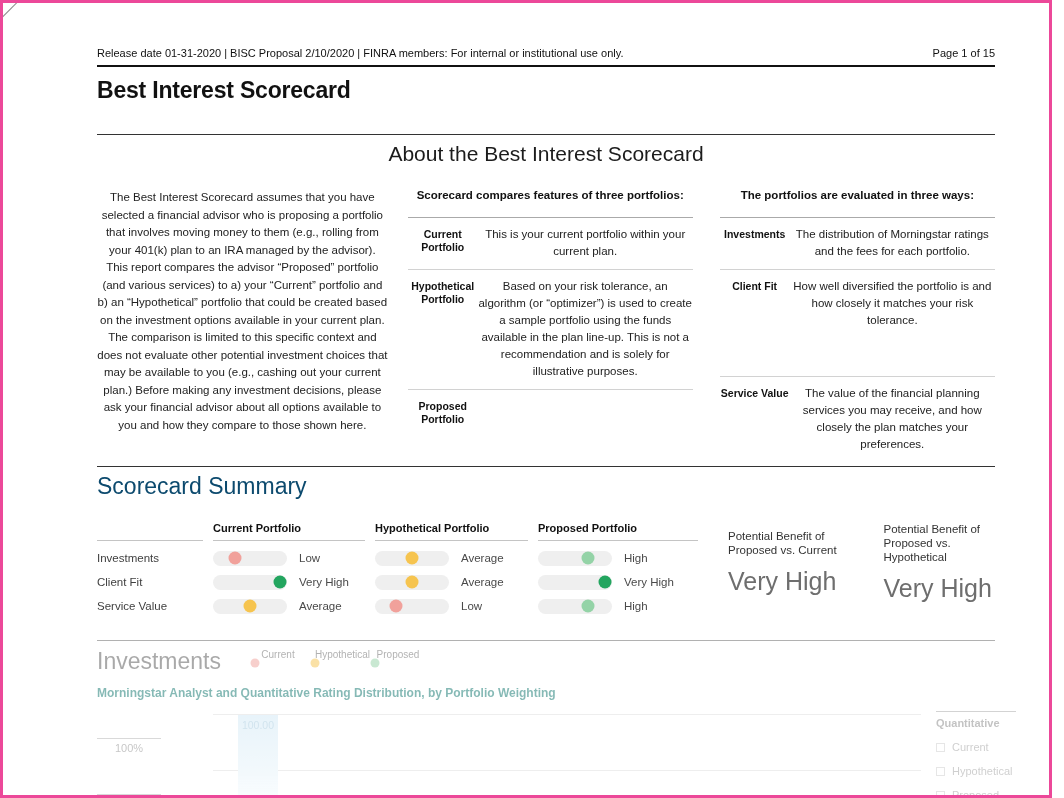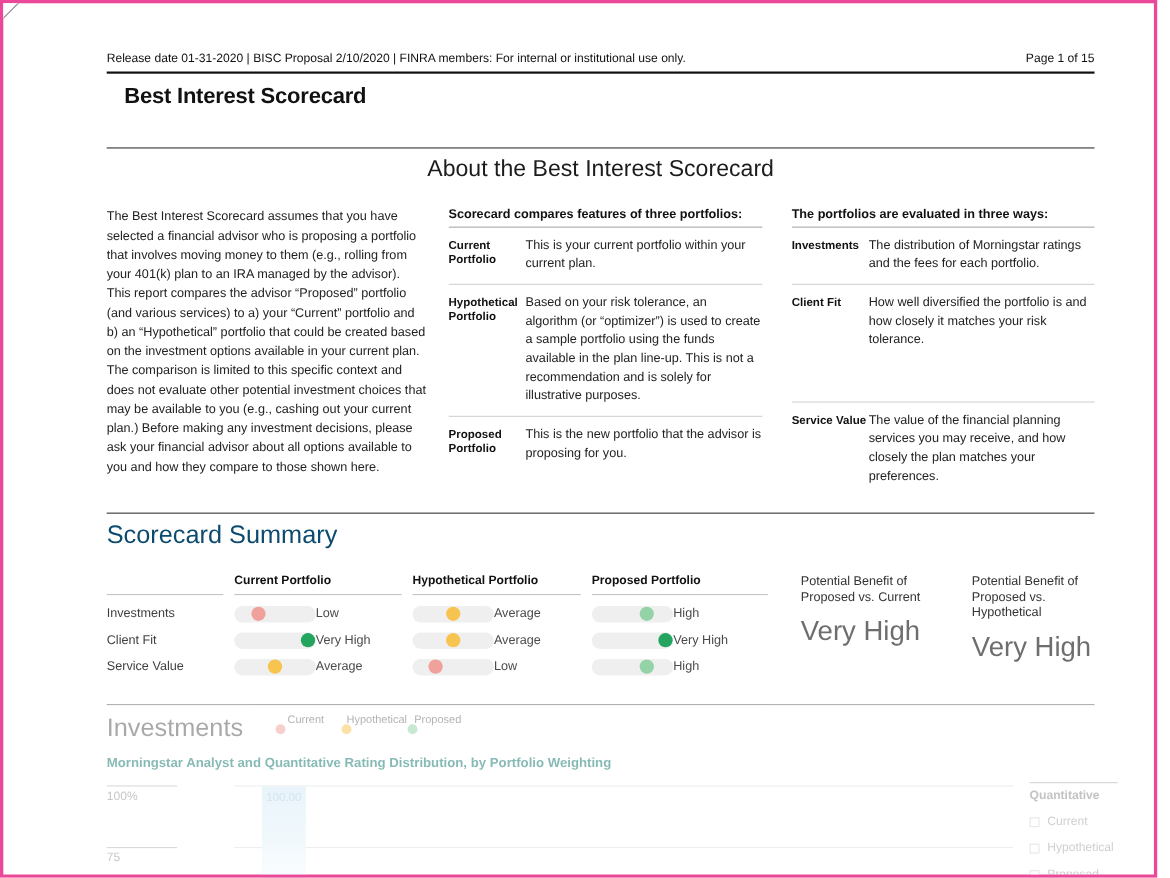--- a/index.html
+++ b/index.html
@@ -8,31 +8,31 @@
   .page {
     position:relative; width:1052px; height:798px; overflow:hidden;
     border:3px solid #ec4899; background:#fff;
   }
   .corner-fold { position:absolute; top:-1px; left:-1px; width:15px; height:15px; background:#fff; z-index:5; }
   .corner-fold::after { content:""; position:absolute; left:-4px; top:7px; width:24px; height:1px; background:#8a8a8a; transform:rotate(-45deg); }
 
   
   .meta { position:absolute; top:44px; left:94px; right:54px; display:flex; justify-content:space-between;
           font-size:11px; color:#111; padding-bottom:6px; border-bottom:2px solid #111; }
-  .doc-title { position:absolute; top:74px; left:94px; font-size:20px; font-weight:bold; color:#111; letter-spacing:-0.2px;margin-left:16px; }
+  .doc-title { position:absolute; top:74px; left:94px; font-size:23px; font-weight:bold; color:#111; letter-spacing:-0.2px; }
 
   
   .sec-rule { border-top:1px solid #333; }
   .about { position:absolute; top:131px; left:94px; right:54px; }
   .about h2 { font-size:21px; font-weight:400; color:#1c1c1c; padding-top:7px;text-align:center; }
-  .about .cols { display:flex; gap:20px; margin-top:23px; }
+  .about .cols { display:flex; gap:20px; margin-top:23px;text-align:center; }
   .intro { width:302px; font-size:11.5px; line-height:17.5px; color:#222; }
   .ftable { width:296px; }
   .ftable.c3 { width:286px; margin-left:7px; }
-  .ftable h3 { font-size:11.5px; font-weight:bold; color:#111; padding-bottom:5px; border-bottom:1px solid #aaa; }
+  .ftable h3 { font-size:11.5px; font-weight:bold; color:#111; padding-bottom:16px; border-bottom:1px solid #aaa; }
   .trow { display:flex; padding:8px 0 9px 0; border-bottom:1px solid #d2d2d2; }
   .trow:last-child { border-bottom:none; }
   .trow-tall { min-height:107px; }
   .trow .lbl { width:70px; flex:0 0 70px; font-size:10.5px; font-weight:bold; line-height:13px; color:#111; padding-top:2px; }
   .trow .txt { flex:1; font-size:11.5px; line-height:17px; color:#222; }
 
   
   .summary { position:absolute; top:463px; left:94px; right:54px; }
   .summary h2 { font-size:23px; font-weight:400; color:#0c4a6e; padding-top:6px; }
   .sumgrid { position:relative; margin-top:22px; height:150px; }
@@ -40,38 +40,38 @@
   .scol-label   { left:0;     width:106px; }
   .scol-current { left:116px; width:152px; }
   .scol-hypo    { left:278px; width:153px; }
   .scol-prop    { left:441px; width:160px; }
   .scol-take    { left:631px; right:0; width:285px; }
   .chead { height:19px; font-size:11px; font-weight:bold; color:#111; border-bottom:1px solid #c4c4c4; margin-bottom:5px; }
   .srow { height:24px; display:flex; align-items:center; }
   .srow .rowlab { font-size:11.5px; color:#3f3f3f; }
   .pill { position:relative; width:74px; height:15px; border-radius:8px; background:#efefef; flex:0 0 74px; }
   .dot { position:absolute; top:50%; width:13px; height:13px; border-radius:50%; transform:translate(-50%,-50%); background:#ccc; }
-  .lvl { font-size:11.5px; color:#4a4a4a; white-space:nowrap; }
-  .takebody { display:flex; gap:26px; }
+  .lvl { font-size:11.5px; color:#4a4a4a; margin-left:12px; white-space:nowrap; }
+  .takebody { display:flex; gap:26px;align-items:center; }
   .takeblock { width:157px; }
   .takeblock .cap { font-size:11.5px; line-height:14px; color:#333; }
   .takeblock .val { font-size:25px; color:#6e6e6e; font-weight:400; margin-top:10px; }
 
   
   .investments { position:absolute; top:637px; left:94px; right:54px; opacity:0.5; border-top:1px solid #666; }
   .inv-titlerow { display:flex; align-items:flex-start; padding-top:7px; }
   .investments h2 { font-size:23px; font-weight:400; color:#555; }
   .inv-legend { display:flex; gap:14px; margin-left:34px; margin-top:1px; }
   .legitem { width:46px; }
   .legitem .leglab { display:block; text-align:center; font-size:10px; color:#666; margin-bottom:3px; }
   .legpill { position:relative; width:46px; height:11px; border-radius:6px; background:#efefef; }
   .legpill .dot { width:9px; height:9px; }
   .chart-title { margin-top:11px; font-size:12px; font-weight:bold; color:#0f766e; }
   .chart { position:relative; margin-top:9px; height:110px; }
-  .ytick { position:absolute; left:0; width:64px; border-top:1px solid #b5b5b5; font-size:11px; color:#8f8f8f; text-align:left; padding-top:3px; }
+  .ytick { position:absolute; left:0; width:64px; border-top:1px solid #b5b5b5; font-size:11px; color:#8f8f8f; text-align:center; padding-top:3px;margin-top:24px; }
   .ytick.t100 { top:5px; } .ytick.t75 { top:61px; }
   .gridline { position:absolute; left:116px; width:708px; height:1px; background:#dedede; }
   .gridline.g100 { top:5px; } .gridline.g75 { top:61px; }
   .bar { position:absolute; left:141px; top:6px; width:40px; height:110px; text-align:center;
          background:linear-gradient(to bottom, #d2e9f6 0%, #e9f5fb 55%, rgba(255,255,255,0) 100%); }
   .bar .barval { font-size:10.5px; color:#a5cade; padding-top:2px; display:inline-block; }
   .sidelegend { position:absolute; left:839px; top:2px; width:80px; border-top:1px solid #a9a9a9; }
   .sidelegend h4 { font-size:11px; font-weight:bold; color:#888; padding-top:5px; }
   .chkitem { display:flex; align-items:center; gap:7px; margin-top:12px; }
   .chk { width:9px; height:9px; border:1px solid #cfcfcf; background:#fff; flex:0 0 9px; }
@@ -99,21 +99,20 @@
         <div class="trow">
           <div class="lbl">Current Portfolio</div>
           <div class="txt">This is your current portfolio within your current plan.</div>
         </div>
         <div class="trow trow-tall">
           <div class="lbl">Hypothetical Portfolio</div>
           <div class="txt">Based on your risk tolerance, an algorithm (or “optimizer”) is used to create a sample portfolio using the funds available in the plan line-up. This is not a recommendation and is solely for illustrative purposes.</div>
         </div>
         <div class="trow">
           <div class="lbl">Proposed Portfolio</div>
-          <div class="txt">This is the new portfolio that the advisor is proposing for you.</div>
         </div>
       </div>
 
       <div class="ftable c3">
         <h3>The portfolios are evaluated in three ways:</h3>
         <div class="trow">
           <div class="lbl">Investments</div>
           <div class="txt">The distribution of Morningstar ratings and the fees for each portfolio.</div>
         </div>
         <div class="trow trow-tall">

